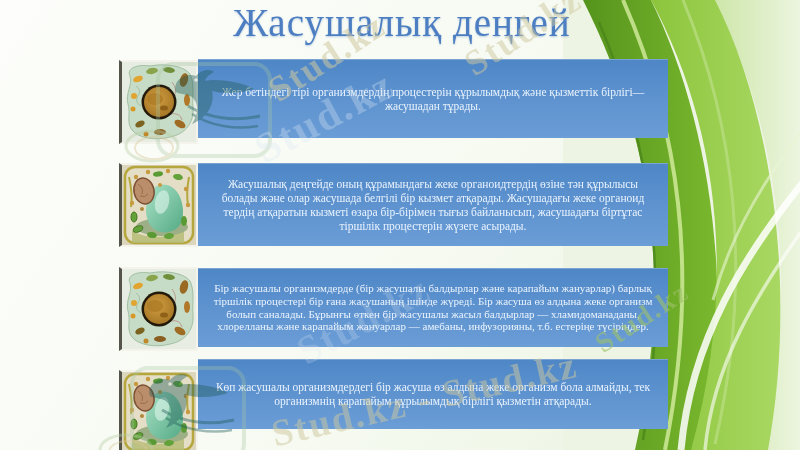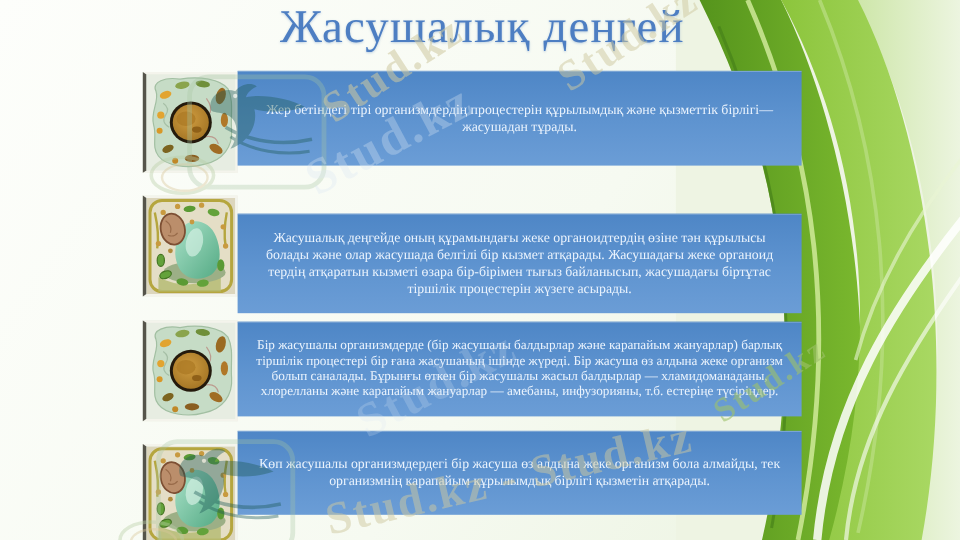--- a/index.html
+++ b/index.html
@@ -149,21 +149,21 @@
   </div>
   <div class="textbox" style="top:59px;height:79px;">
     <span>Жер бетіндегі тірі организмдердің процестерін құрылымдық және қызметтік бірлігі—жасушадан тұрады.</span>
   </div>
 
   <div class="thumb" style="top:163px;">
     <svg viewBox="0 0 74 80" preserveAspectRatio="none">
         <use href="#plant-cell"></use>
       </svg>
   </div>
-  <div class="textbox" style="top:178px;height:83px;">
+  <div class="textbox" style="top:163px;height:83px;">
     <span>Жасушалық деңгейде оның құрамындағы жеке органоидтердің өзіне тән құрылысы болады және олар жасушада белгілі бір кызмет атқарады. Жасушадағы жеке органоид тердің атқаратын кызметі өзара бір-бірімен тығыз байланысып, жасушадағы біртұтас тіршілік процестерін жүзеге асырады.</span>
   </div>
 
   <div class="thumb" style="top:267px;">
     <svg viewBox="0 0 74 80" preserveAspectRatio="none">
         <use href="#animal-cell"></use>
       </svg>
   </div>
   <div class="textbox tight" style="top:268px;height:79px;justify-content:flex-end;">
     <span>Бір жасушалы организмдерде (бір жасушалы балдырлар және карапайым жануарлар) барлық тіршілік процестері бір ғана жасушаның ішінде жүреді. Бір жасуша өз алдына жеке организм болып саналады. Бұрынғы өткен бір жасушалы жасыл балдырлар — хламидоманаданы,  хлорелланы және карапайым жануарлар — амебаны, инфузорияны, т.б. естеріңе түсіріңдер.</span>

